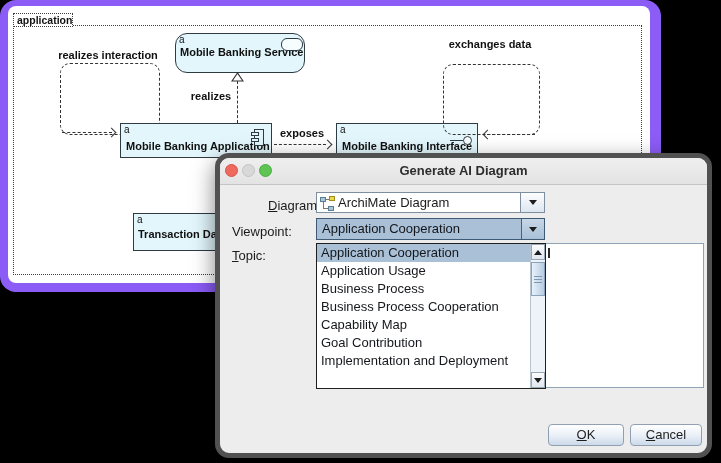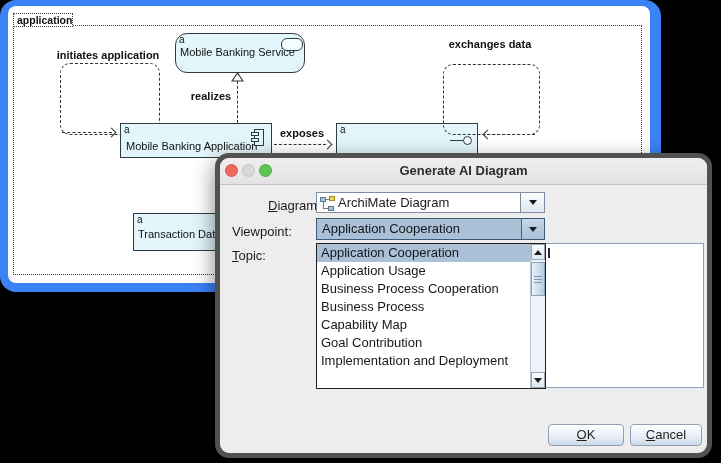--- a/index.html
+++ b/index.html
@@ -2,39 +2,39 @@
 <html><head>
 <meta charset="utf-8">
 <style>
   html,body{margin:0;padding:0;}
   body{
     width:721px;height:463px;background:#000;position:relative;overflow:hidden;
     font-family:"Liberation Sans","DejaVu Sans",sans-serif;
     -webkit-font-smoothing:antialiased;
   }
   
-  .frame{position:absolute;left:0;top:0;width:661px;height:292px;background:#3b82f6;
+  .frame{position:absolute;left:0;top:0;width:661px;height:292px;background:#8b5cf6;
          border-radius:16px;overflow:hidden;}
   .canvas{position:absolute;left:8px;top:6px;width:642px;height:277px;background:#fff;border-radius:8px;}
   .dotted-container{position:absolute;left:13px;top:25px;width:627px;height:248px;
          border:1px dotted #3c3c3c;}
   .app-label-box{position:absolute;left:13px;top:13px;width:60px;height:14px;background:#fff;
          border:1px dotted #3c3c3c;font-size:10.5px;font-weight:600;color:#111;
          line-height:13px;padding-left:3px;box-sizing:border-box;}
   .rel-label{position:absolute;font-size:11px;font-weight:600;color:#111;text-align:center;}
   .dash-box{position:absolute;border:1px dashed #333;border-radius:10px;background:transparent;}
   .dash-h{position:absolute;border-top:1px dashed #333;height:0;}
   .dash-v{position:absolute;border-left:1px dashed #333;width:0;}
   .chev{position:absolute;width:6px;height:6px;border-top:1.5px solid #333;border-right:1.5px solid #333;}
   .chev.r{transform:rotate(45deg);}
   .chev.l{transform:rotate(-135deg);}
   .node{position:absolute;background:#e2f6fc;border:1px solid #2e3b42;box-sizing:border-box;}
   .node.rounded{border-radius:12px;}
   .node .tag{position:absolute;left:3px;top:0px;font-size:10px;color:#111;}
-  .node .lbl{position:absolute;left:5px;font-size:11px;font-weight:400;color:#111;white-space:nowrap;text-align:center;}
+  .node .lbl{position:absolute;left:5px;font-size:11px;font-weight:700;color:#111;white-space:nowrap;text-align:center;}
   .capsule{position:absolute;width:20px;height:11px;border:1.2px solid #2e3b42;border-radius:6px;background:#f6fdff;}
   .comp-icon{position:absolute;width:13px;height:17px;}
   .comp-icon .body{position:absolute;left:3px;top:0;width:10px;height:17px;border:1.2px solid #2e3b42;background:#e2f6fc;box-sizing:border-box;}
   .comp-icon .tab{position:absolute;left:0;width:8px;height:4px;border:1.2px solid #2e3b42;background:#e2f6fc;box-sizing:border-box;}
   .iface-icon-line{position:absolute;width:13px;height:0;border-top:1.2px solid #2e3b42;}
   .iface-icon-circle{position:absolute;width:9px;height:9px;border:1.2px solid #2e3b42;border-radius:50%;background:#f6fdff;box-sizing:border-box;}
   .real-tri{position:absolute;}
 
   
   .dialog{position:absolute;left:215px;top:153px;width:497px;height:305px;box-sizing:border-box;
@@ -95,21 +95,21 @@
 </style>
 </head>
 <body>
 
 <div class="frame">
   <div class="canvas"></div>
 
   <div class="dotted-container"></div>
   <div class="app-label-box">application</div>
 
-  <div class="rel-label" style="left:48px;top:49px;width:120px;">initiates application</div>
+  <div class="rel-label" style="left:48px;top:49px;width:120px;">realizes interaction</div>
   <div class="dash-box" style="left:60px;top:63px;width:98px;height:70px;"></div>
   <div class="dash-h" style="left:62px;top:132px;width:50px;"></div>
   <div class="chev r" style="left:108px;top:129px;"></div>
 
   <div class="node rounded" style="left:175px;top:33px;width:130px;height:40px;">
     <span class="tag">a</span>
     <span class="lbl" style="top:12px;left:4px;">Mobile Banking Service</span>
     <span class="capsule" style="left:105px;top:4px;"></span>
   </div>
 
@@ -128,20 +128,21 @@
       <span class="tab" style="top:9px;"></span>
     </span>
   </div>
 
   <div class="rel-label" style="left:276px;top:127px;width:52px;text-align:center;">exposes</div>
   <div class="dash-h" style="left:274px;top:144px;width:52px;"></div>
   <div class="chev r" style="left:324px;top:141px;"></div>
 
   <div class="node" style="left:336px;top:123px;width:142px;height:35px;">
     <span class="tag">a</span>
+    <span class="lbl" style="top:16px;">Mobile Banking Interface</span>
     <span class="iface-icon-line" style="left:113px;top:16px;"></span>
     <span class="iface-icon-circle" style="left:126px;top:12px;"></span>
   </div>
 
   <div class="rel-label" style="left:440px;top:38px;width:100px;">exchanges data</div>
   <div class="dash-box" style="left:443px;top:64px;width:95px;height:69px;"></div>
   <div class="dash-h" style="left:487px;top:134px;width:48px;"></div>
   <div class="chev l" style="left:484px;top:131px;"></div>
 
   <div class="node" style="left:133px;top:213px;width:95px;height:38px;">
@@ -184,22 +185,22 @@
       </span>
   </div>
 
   <div class="topic-area"></div>
   <div class="caret"></div>
 
   <div class="listbox">
     <div class="rows">
         <div class="list-row selected">Application Cooperation</div>
         <div class="list-row">Application Usage</div>
+        <div class="list-row">Business Process</div>
         <div class="list-row">Business Process Cooperation</div>
-        <div class="list-row">Business Process</div>
         <div class="list-row">Capability Map</div>
         <div class="list-row">Goal Contribution</div>
         <div class="list-row">Implementation and Deployment</div>
       </div>
     <div class="scrollcol">
       <div class="sc-btn sc-up">
           <span class="tri-up"></span>
         </div>
       <div class="sc-thumb">
           <span class="sc-grip"></span>

